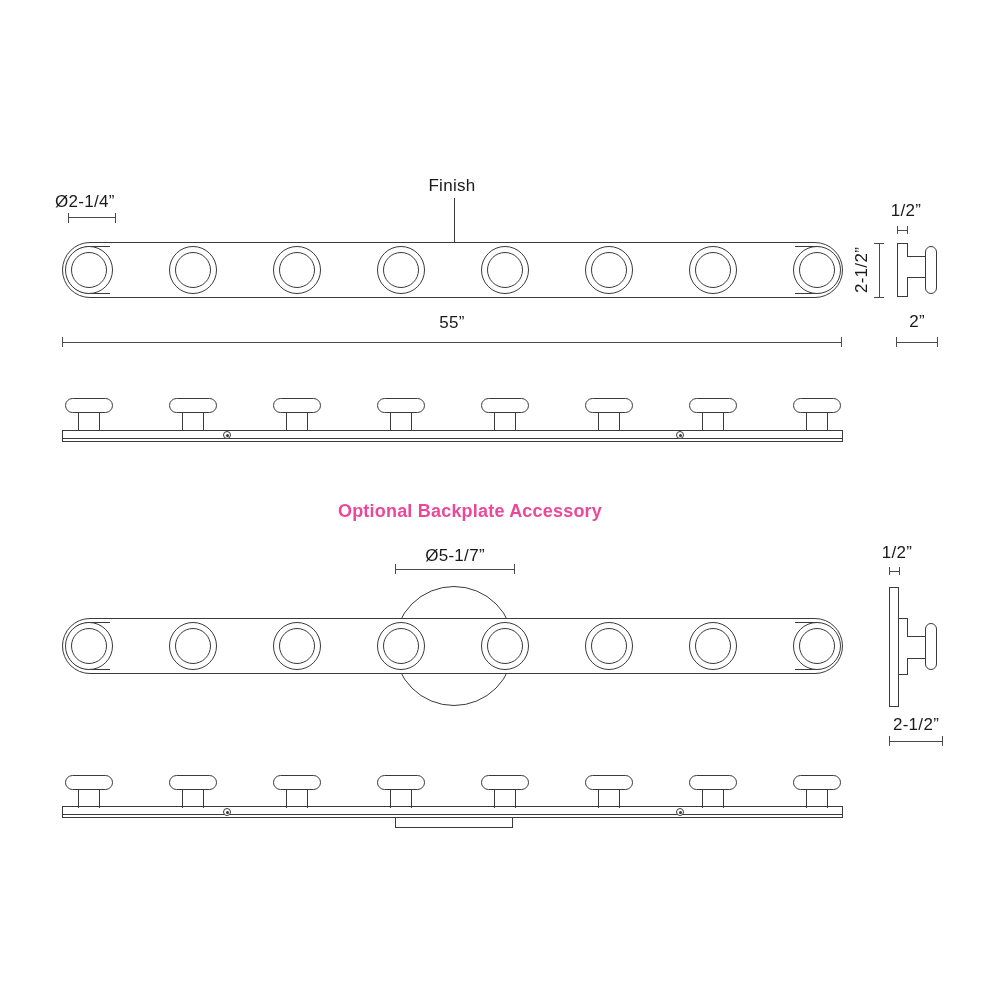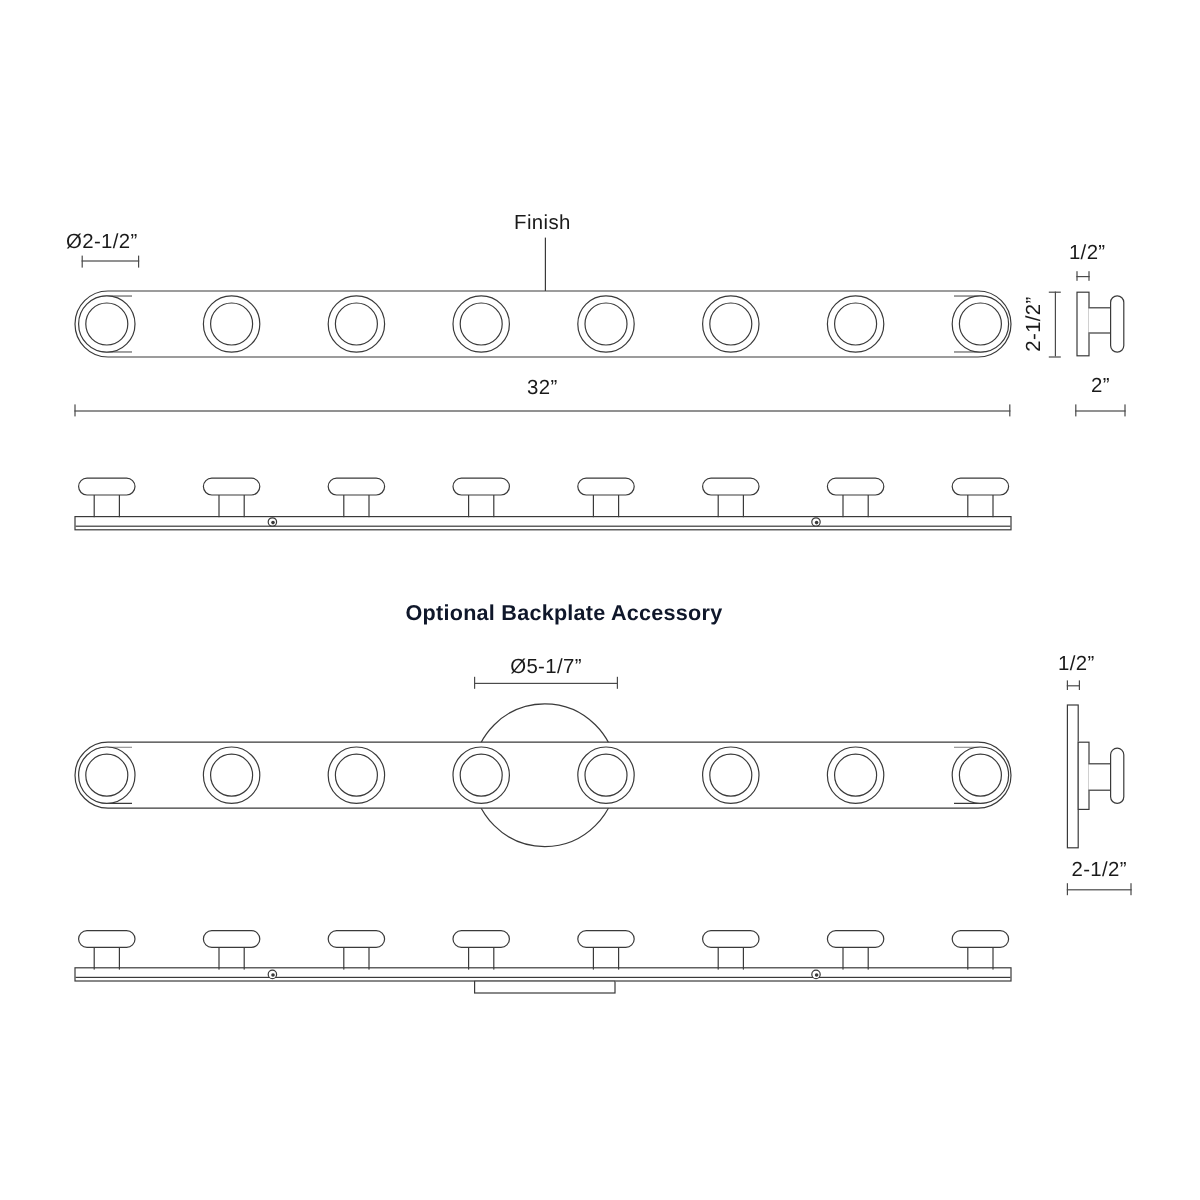--- a/index.html
+++ b/index.html
@@ -7,21 +7,21 @@
     --line:#3a3a3a;
     --dim:#4a4a4a;
     --text:#1a1a1a;
   }
   html,body{ background:#ffffff; }
   body{ font-family:"Liberation Sans", sans-serif; color:var(--text); }
   #stage{ position:relative; width:1000px; height:1000px; background:#fff; overflow:hidden; }
   .lbl{ position:absolute; font-size:17px; color:var(--text); white-space:nowrap; letter-spacing:.3px; }
   .ctr{ text-align:center; }
   .rot{ transform:rotate(-90deg); transform-origin:center center; }
-  .heading{ position:absolute; font-size:18px; font-weight:bold; color:#0f172a; letter-spacing:.2px; }
+  .heading{ position:absolute; font-size:18px; font-weight:bold; color:#ec4899; letter-spacing:.2px; }
 
   .view{ position:absolute; }
 
   .bar{ position:absolute; border:1.4px solid var(--line); border-radius:28px; background:#fff; }
   .endcap{ position:absolute; border:1.1px solid var(--line); background:transparent; }
   .endcap.left{ border-right:none; border-radius:24px 0 0 24px; }
   .endcap.right{ border-left:none; border-radius:0 24px 24px 0; }
 
   .knob-outer{ position:absolute; border:1.4px solid var(--line); border-radius:50%; background:#fff; }
   .knob-inner{ position:absolute; border:1.1px solid var(--line); border-radius:50%; background:transparent; }
@@ -43,21 +43,21 @@
   .tick-h{ position:absolute; width:10px; height:1.2px; background:var(--dim); }
   .leader{ position:absolute; width:1.2px; background:var(--line); }
   .leader-dot{ position:absolute; width:5px; height:5px; border:1px solid var(--line); border-radius:50%; background:#fff; }
   .inner-edge{ position:absolute; height:1px; background:var(--line); }
 </style>
 </head>
 <body>
 
 <div id="stage">
 
-  <div class="lbl" style="left:55px; top:192px;">Ø2-1/2”</div>
+  <div class="lbl" style="left:55px; top:192px;">Ø2-1/4”</div>
   <div class="dim-h" style="left:68px; top:217px; width:48px;"></div>
   <div class="tick-v" style="left:68px; top:213px;"></div>
   <div class="tick-v" style="left:115px; top:213px;"></div>
 
   <div class="lbl ctr" style="left:412px; top:176px; width:80px;">Finish</div>
   <div class="leader" style="left:453.5px; top:198px; height:58px;"></div>
   <div class="leader-dot" style="left:451px; top:256px;"></div>
 
   <div id="front1" class="view" style="left:62px; top:242px; width:781px; height:56px;">
     <div class="bar" style="left:0; top:0; width:781px; height:56px;"></div>
@@ -82,21 +82,21 @@
         <div class="knob-inner" style="left: 4.6px; top: 4.6px; width: 36px; height: 36px;"></div>
       </div>
       <div class="knob-outer" style="left: 627px; top: 4px; width: 48px; height: 48px;">
         <div class="knob-inner" style="left: 4.6px; top: 4.6px; width: 36px; height: 36px;"></div>
       </div>
       <div class="knob-outer" style="left: 731px; top: 4px; width: 48px; height: 48px;">
         <div class="knob-inner" style="left: 4.6px; top: 4.6px; width: 36px; height: 36px;"></div>
       </div>
     </div>
 
-  <div class="lbl ctr" style="left:412px; top:313px; width:80px;">32”</div>
+  <div class="lbl ctr" style="left:412px; top:313px; width:80px;">55”</div>
   <div class="dim-h" style="left:62px; top:342px; width:780px;"></div>
   <div class="tick-v" style="left:62px; top:337px;"></div>
   <div class="tick-v" style="left:841px; top:337px;"></div>
 
   <div class="lbl ctr" style="left:886px; top:201px; width:40px;">1/2”</div>
   <div class="tick-v" style="left:897px; top:226px; height:8px;"></div>
   <div class="tick-v" style="left:907px; top:226px; height:8px;"></div>
   <div class="dim-h" style="left:897px; top:229.5px; width:11px;"></div>
 
   <div class="dim-v" style="left:879px; top:243px; height:54px;"></div>

